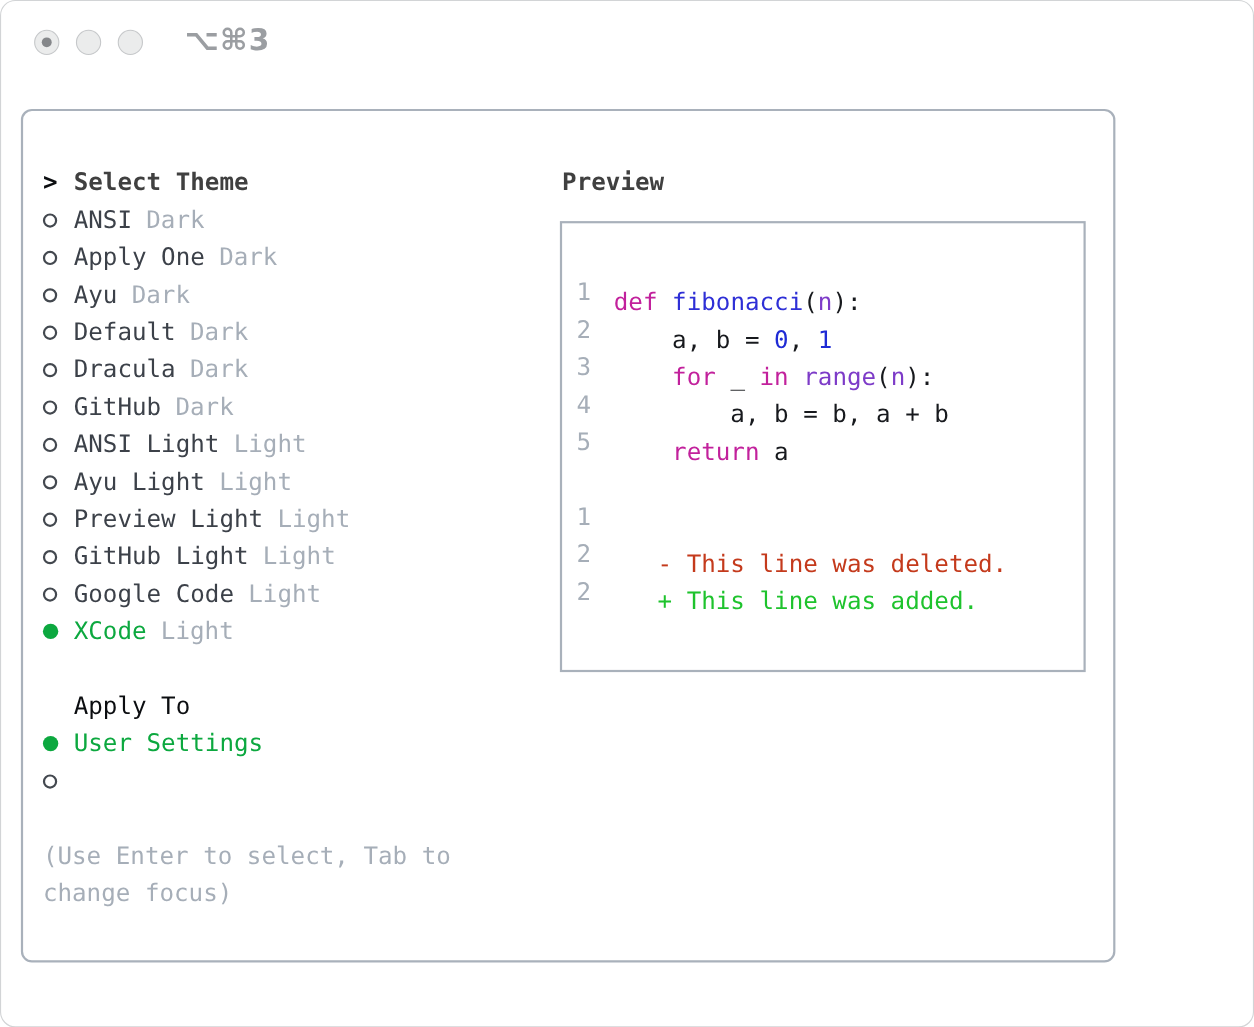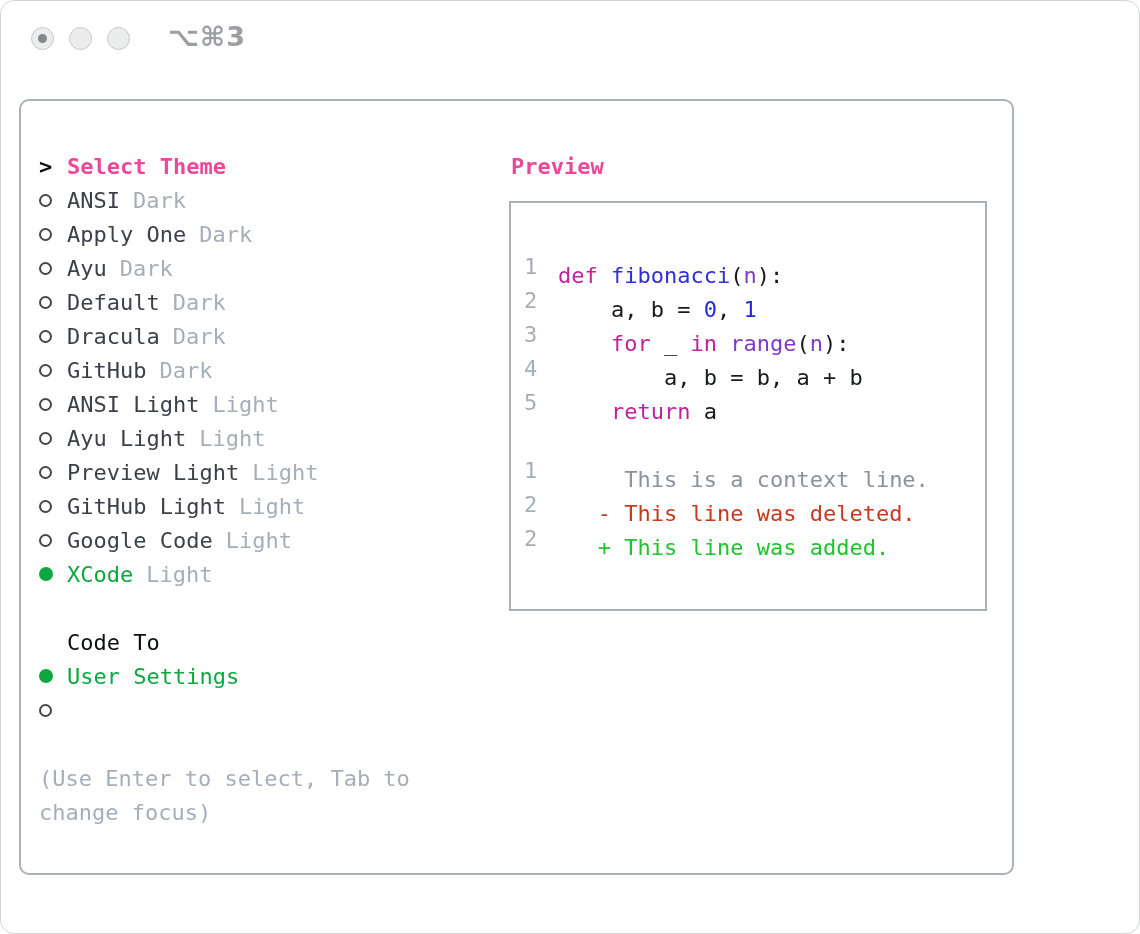--- a/index.html
+++ b/index.html
@@ -14,21 +14,21 @@
          box-sizing:border-box;display:flex;align-items:center;justify-content:center;cursor:default;}
   .light .dot{width:9px;height:9px;border-radius:50%;background:#85878a;}
   .title{position:absolute;left:167px;top:20px;font-family:"DejaVu Sans",sans-serif;
          font-weight:bold;font-size:27px;color:#9b9ea2;letter-spacing:1px;}
   
   .tui{position:absolute;left:18px;top:98px;width:995px;height:776px;
        border:2px solid var(--border);border-radius:10px;box-sizing:border-box;background:#fff;}
   
   .row{height:34px;display:flex;align-items:center;font-size:22px;white-space:pre;}
   .cell{width:28px;flex:none;display:flex;align-items:center;}
-  .header{font-weight:bold;color:#ec4899;}
+  .header{font-weight:bold;color:#404040;}
   .prompt{font-weight:bold;color:#0b0d10;}
   
   .left-col{position:absolute;left:18px;top:48px;}
   .bullet-unsel{width:13px;height:13px;border:2px solid #43484f;border-radius:50%;box-sizing:border-box;}
   .bullet-sel{width:14px;height:14px;background:var(--accent-green);border-radius:50%;}
   .name{color:var(--text);}
   .name.selected{color:var(--accent-green);}
   .variant{color:var(--muted);margin-left:13px;}
   .applyto{color:#0b0d10;}
   .hint-line{color:var(--muted);}
@@ -79,21 +79,21 @@
           <div class="row"><span class="cell"><span class="bullet-unsel"></span></span><span class="name">ANSI Light</span><span class="variant">Light</span></div>
           <div class="row"><span class="cell"><span class="bullet-unsel"></span></span><span class="name">Ayu Light</span><span class="variant">Light</span></div>
           <div class="row"><span class="cell"><span class="bullet-unsel"></span></span><span class="name">Preview Light</span><span class="variant">Light</span></div>
           <div class="row"><span class="cell"><span class="bullet-unsel"></span></span><span class="name">GitHub Light</span><span class="variant">Light</span></div>
           <div class="row"><span class="cell"><span class="bullet-unsel"></span></span><span class="name">Google Code</span><span class="variant">Light</span></div>
           <div class="row"><span class="cell"><span class="bullet-sel"></span></span><span class="name selected">XCode</span><span class="variant">Light</span></div>
         </div>
       <div class="row"></div>
       <div class="row">
         <span class="cell"></span>
-        <span class="applyto">Code To</span>
+        <span class="applyto">Apply To</span>
       </div>
       <div id="apply-list">
           <div class="row"><span class="cell"><span class="bullet-sel"></span></span><span class="name selected">User Settings</span></div>
           <div class="row"><span class="cell"><span class="bullet-unsel"></span></span></div>
         </div>
       <div class="row"></div>
       <div class="row hint-line">(Use Enter to select, Tab to</div>
       <div class="row hint-line">change focus)</div>
     </div>
 
@@ -104,20 +104,20 @@
     <div class="preview-box">
       <div id="code-lines">
           <div class="row"><span class="lnum">1</span><span class="code"><span class="tok-keyword">def</span><span class="tok-plain"> </span><span class="tok-function">fibonacci</span><span class="tok-plain">(</span><span class="tok-param">n</span><span class="tok-plain">):</span></span></div>
           <div class="row"><span class="lnum">2</span><span class="code"><span class="tok-plain">    a, b = </span><span class="tok-number">0</span><span class="tok-plain">, </span><span class="tok-number">1</span></span></div>
           <div class="row"><span class="lnum">3</span><span class="code"><span class="tok-plain">    </span><span class="tok-keyword">for</span><span class="tok-plain"> _ </span><span class="tok-keyword">in</span><span class="tok-plain"> </span><span class="tok-param">range</span><span class="tok-plain">(</span><span class="tok-param">n</span><span class="tok-plain">):</span></span></div>
           <div class="row"><span class="lnum">4</span><span class="code"><span class="tok-plain">        a, b = b, a + b</span></span></div>
           <div class="row"><span class="lnum">5</span><span class="code"><span class="tok-plain">    </span><span class="tok-keyword">return</span><span class="tok-plain"> a</span></span></div>
         </div>
       <div class="row"></div>
       <div id="diff-lines">
-          <div class="row"><span class="lnum">1</span><span class="code diff-context">     This is a context line.</span></div>
+          <div class="row"><span class="lnum">1</span></div>
           <div class="row"><span class="lnum">2</span><span class="code diff-deleted">   - This line was deleted.</span></div>
           <div class="row"><span class="lnum">2</span><span class="code diff-added">   + This line was added.</span></div>
         </div>
     </div>
 
   </div>
 </div>
 
 </body></html>

